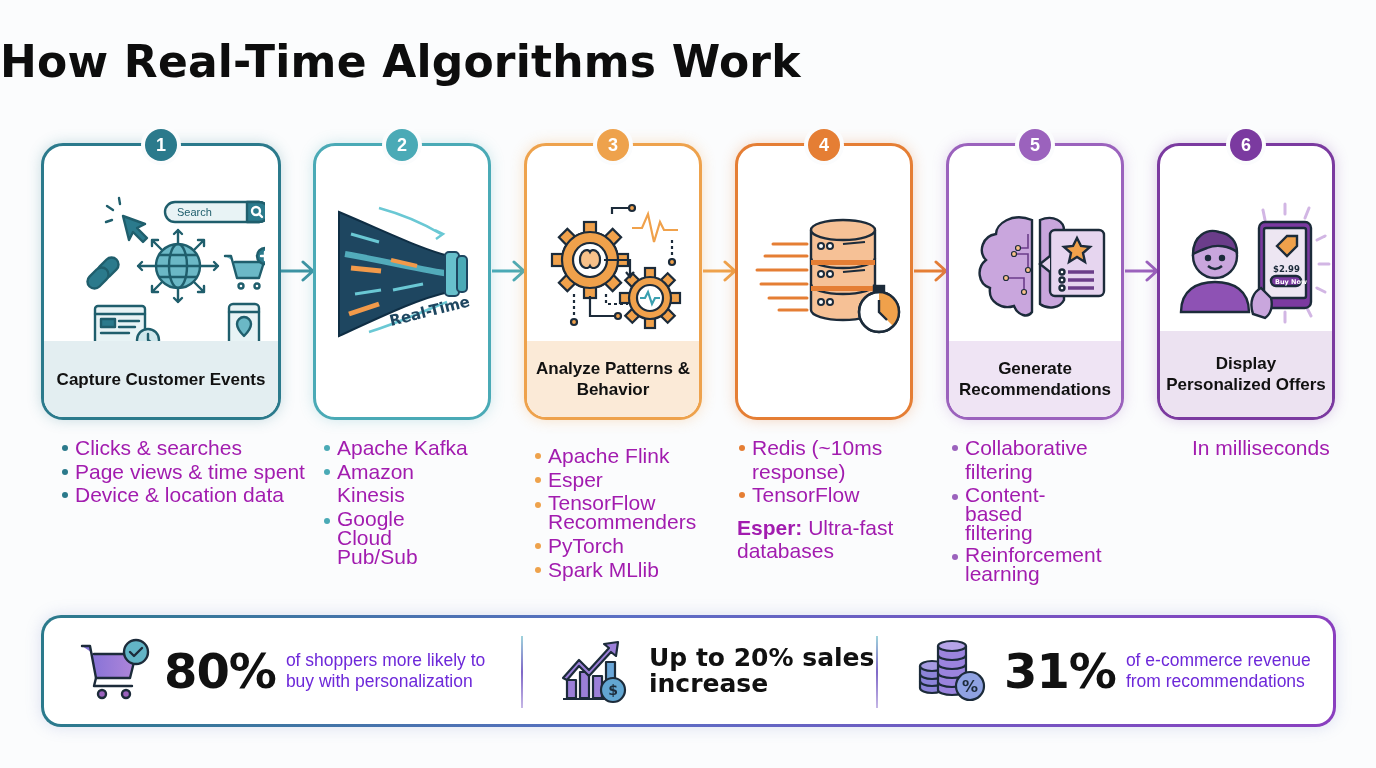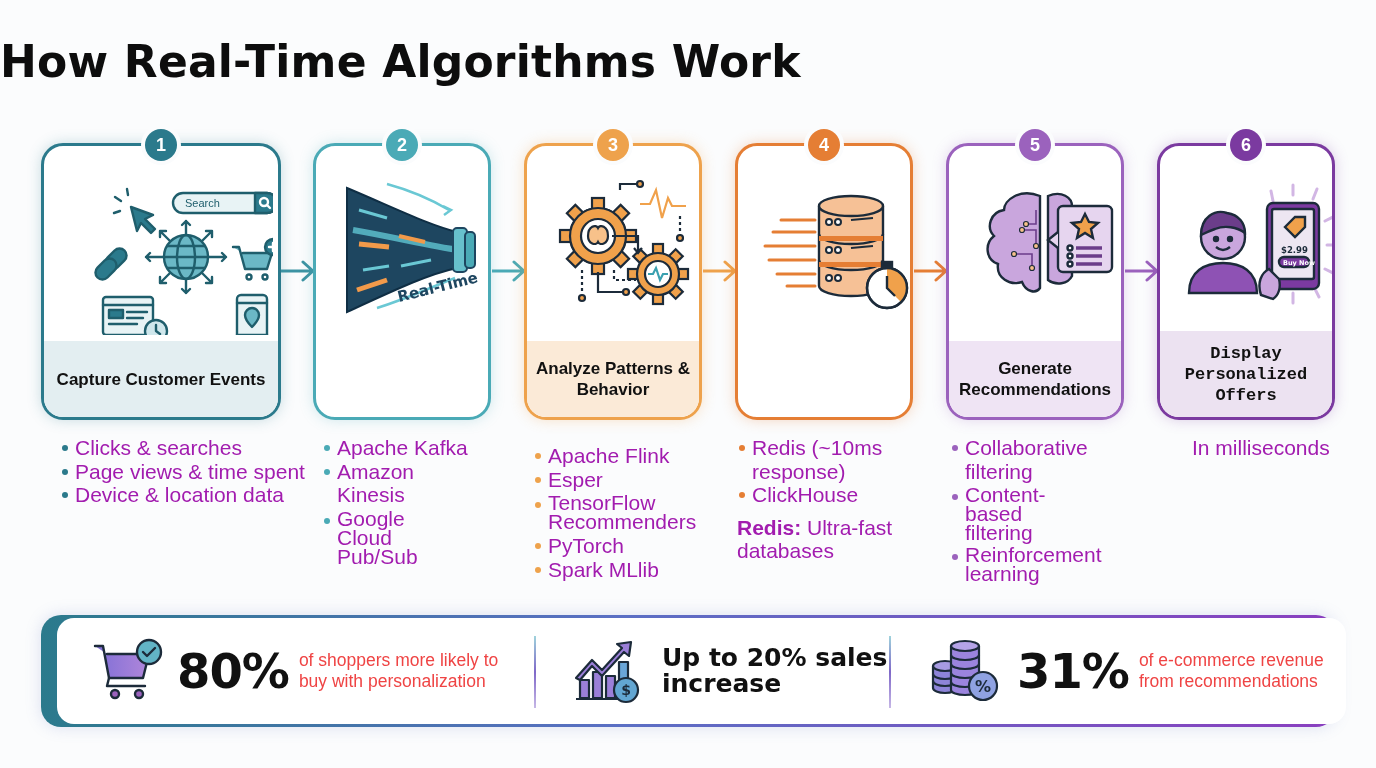--- a/index.html
+++ b/index.html
@@ -15,28 +15,28 @@
     font-size: 44px; font-weight: 700; letter-spacing: 0.2px;
     font-family: "DejaVu Sans", sans-serif; color: #0d0d0d;
   }
   .step {
     position: absolute; top: 143px; width: 178px; height: 277px;
     border: 3px solid var(--c); border-radius: 22px; background: #fff;
     box-shadow: 0 0 14px var(--glow);
     overflow: visible;
   }
   .step .inner { position: absolute; inset: 0; border-radius: 19px; overflow: hidden; }
-  .step .art { position: absolute; left: 12px; top: 0; width: 100%; height: 198px; display:flex; align-items:center; justify-content:center; }
+  .step .art { position: absolute; left: 4px; top: 0; width: 100%; height: 198px; display:flex; align-items:flex-end; justify-content:center; }
   .step .label-band {
     position: absolute; left: 0; bottom: 0; width: 100%; height: 76px;
     background: var(--band);
     display: flex; align-items: center; justify-content: center; text-align: center;
     font-weight: 700; font-size: 17px; line-height: 21px; padding: 0 6px; color: #111;
   }
-  .step.s6 .label-band { height: 86px; font-family: Liberation Mono, monospace; }
+  .step.s6 .label-band { height: 86px; }
   .badge {
     position: absolute; top: -17px; left: 50%; transform: translateX(-50%);
     width: 32px; height: 32px; border-radius: 50%; background: var(--c);
     color: #fff; font-weight: 700; font-size: 18px; display: flex; align-items: center; justify-content: center;
     box-shadow: 0 0 0 4px #fbfcfd;
   }
   .s1 { left: 41px; width: 240px; --c:#2b7a8c; --glow: rgba(43,122,140,0.25); --band:#e3eef1; }
   .s2 { left: 313px; --c:#4aaab6; --glow: rgba(74,170,182,0.25); --band:#dff0f2; }
   .s3 { left: 524px; --c:#eea24c; --glow: rgba(238,162,76,0.30); --band:#fbead7; }
   .s4 { left: 735px; --c:#e57e34; --glow: rgba(229,126,52,0.30); --band:#fbe4d3; }
@@ -60,24 +60,24 @@
   .b6 { left: 1192px; }
   .note { margin-top: 9px; }
   .note b { font-weight: 700; }
 
   .stats {
     position: absolute; left: 41px; top: 615px; width: 1295px; height: 112px;
     border-radius: 20px; padding: 3px;
     background: linear-gradient(90deg, #2b7a8c, #5b6fc4 45%, #8a3fbf);
     box-shadow: 0 0 16px rgba(100,120,190,0.22);
   }
-  .stats .inner { width: 100%; height: 100%; background: #fff; border-radius: 17px; position: relative; margin-left: 13px; }
+  .stats .inner { width: 100%; height: 100%; background: #fff; border-radius: 17px; position: relative; }
   .stat { position: absolute; top: 0; height: 100%; display: flex; align-items: center; }
   .stat .big { font-size: 48px; font-weight: 800; font-family: "DejaVu Sans", sans-serif; letter-spacing: -1px; margin-right: 10px; }
-  .stat .desc { font-size: 17.5px; line-height: 21px; color: #ef4444; }
+  .stat .desc { font-size: 17.5px; line-height: 21px; color: #6d28d9; }
   .stat .bold-desc { font-size: 25px; font-weight: 700; line-height: 26px; font-family: "DejaVu Sans", sans-serif; }
   .divider { position: absolute; top: 18px; width: 2px; height: 72px; background: linear-gradient(#9fd3dc, #7f68c8, #c6b7e6); }
 </style>
 </head>
 <body>
 
 <div class="title">How Real-Time Algorithms Work</div>
 
 <div class="step s1">
   <div class="inner">
@@ -374,23 +374,23 @@
     <li>Apache Flink</li>
     <li>Esper</li>
     <li class="wrap" style="width:140px">TensorFlow Recommenders</li>
     <li>PyTorch</li>
     <li>Spark MLlib</li>
   </ul>
 </div>
 <div class="bullets b4">
   <ul>
     <li>Redis (~10ms response)</li>
-    <li>ClickHouse</li>
+    <li>TensorFlow</li>
   </ul>
-  <div class="note"><b>Redis:</b><span> Ultra-fast databases</span></div>
+  <div class="note"><b>Esper:</b><span> Ultra-fast databases</span></div>
 </div>
 <div class="bullets b5">
   <ul>
     <li>Collaborative filtering</li>
     <li class="wrap" style="width:140px">Content-based filtering</li>
     <li class="wrap" style="width:140px">Reinforcement learning</li>
   </ul>
 </div>
 <div class="bullets b6">In milliseconds</div>
 

